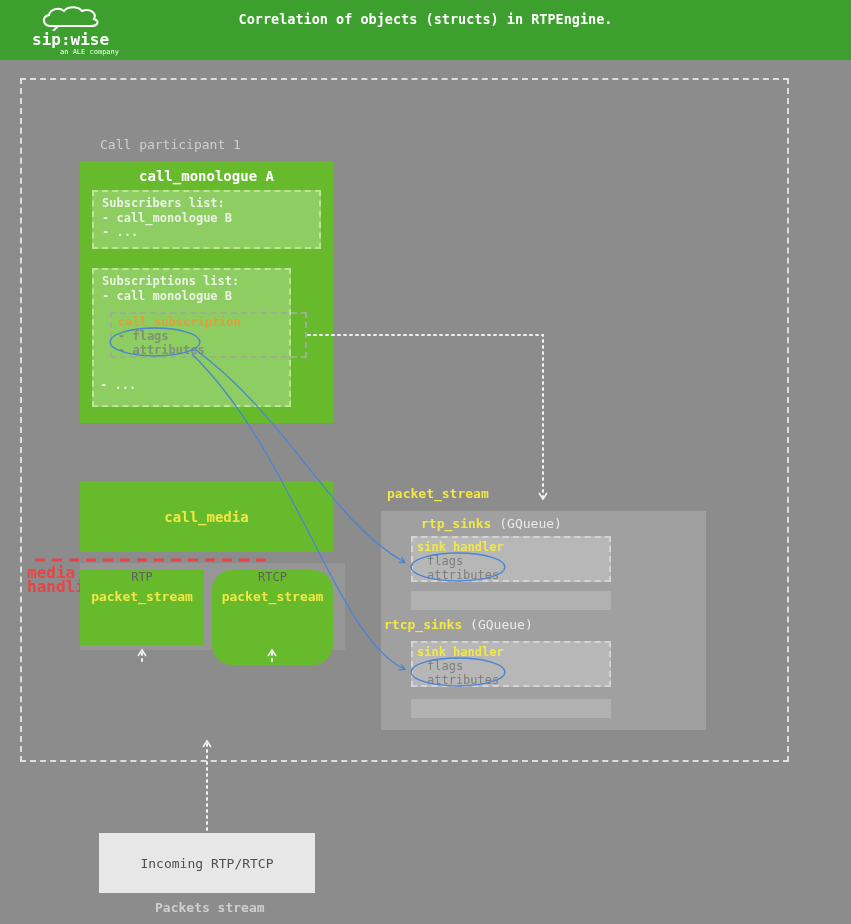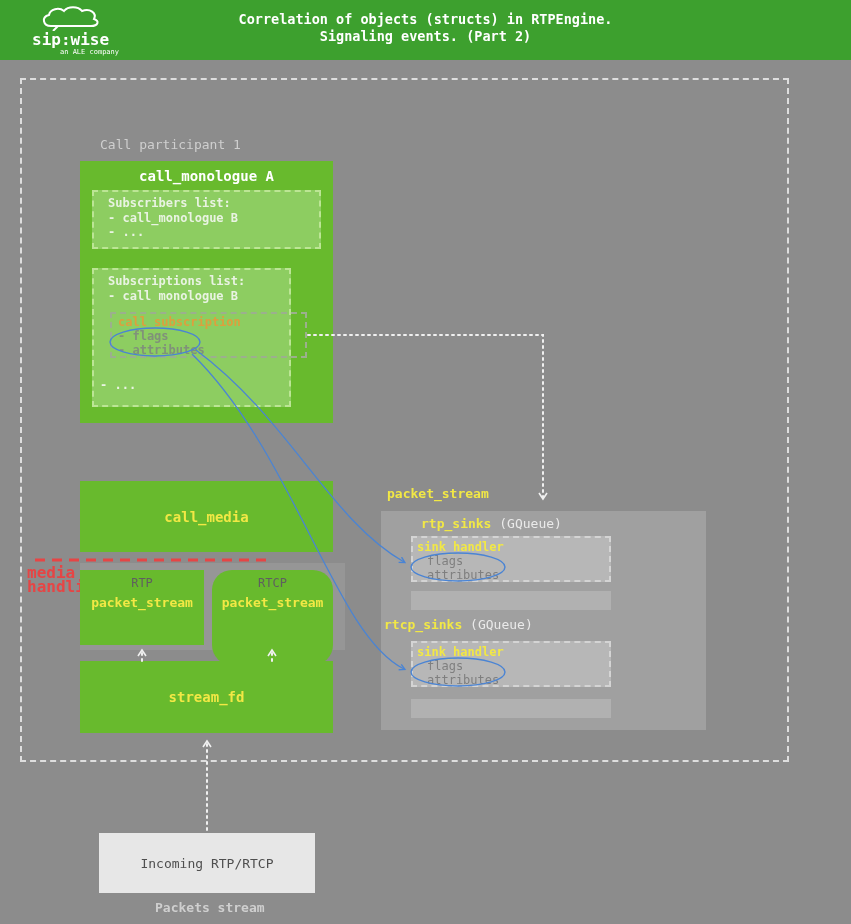--- a/index.html
+++ b/index.html
@@ -18,38 +18,38 @@
 
   .outer-dashed { left:20px; top:78px; width:769px; height:684px; border:2px dashed #dedede; }
 
   .participant-label { left:100px; top:137px; color:#cfcfcf; font-size:13px; }
 
   .box { background:#68ba2d; }
   .monologue { left:80px; top:161px; width:253px; height:262px; }
   .box-title { text-align:center; font-weight:bold; font-size:14px; color:#ffffff; padding-top:7px; }
 
   .subbox { position:absolute; background:#8dcd61; border:2px dashed #bce595; font-size:12px;
-            font-weight:bold; color:#e9f3e2; padding:4px 14px; line-height:14.5px; }
+            font-weight:bold; color:#e9f3e2; padding:4px 8px; line-height:14.5px; }
   .subscribers { left:12px; top:29px; width:229px; height:59px; }
   .subscriptions { left:12px; top:107px; width:199px; height:139px; }
   .subscription-inner { position:absolute; left:16px; top:42px; width:197px; height:46px;
                         border:2px dashed #9caf8e; padding:1px 6px; line-height:14px; }
   .t-orange { color:#dd9f3e; }
   .t-muted { color:#80917a; }
   .sub-more { position:absolute; left:6px; top:108px; }
 
   .callmedia { left:80px; top:481px; width:253px; height:71px; display:flex; align-items:center; justify-content:center; }
   .yellow-title { color:#f2e845; font-weight:bold; font-size:14px; }
 
   .media-handling { left:27px; top:566px; color:#e64545; font-weight:bold; font-size:16px; line-height:14px; }
   .media-panel { left:80px; top:563px; width:265px; height:87px; background:#969696; }
 
   .rtpbox  { left:80px;  top:570px; width:124px; height:75px; text-align:center; }
   .rtcpbox { left:212px; top:570px; width:121px; height:95px; text-align:center;border-radius:20px; }
-  .stream-tag { color:#5f5f5f; font-size:12px; padding-top:6px; }
+  .stream-tag { color:#5f5f5f; font-size:12px; padding-top:0; }
   .stream-title { color:#f2e845; font-weight:bold; font-size:13px; padding-top:5px; }
 
   .streamfd { left:80px; top:661px; width:253px; height:72px; display:flex; align-items:center; justify-content:center; }
 
   .incoming { left:99px; top:833px; width:216px; height:60px; background:#e7e7e7;
               display:flex; align-items:center; justify-content:center; color:#4f4f4f; font-size:13px; }
   .packets-caption { left:155px; top:900px; color:#cfcfcf; font-size:13px;font-weight:bold; }
 
   .panel-label { left:387px; top:486px; color:#f2e845; font-weight:bold; font-size:13px; }
   .panel { left:381px; top:511px; width:325px; height:219px; background:#a0a0a0; }
@@ -78,21 +78,20 @@
     <div class="abs logo">
       <svg class="logo-cloud" width="64" height="26" viewBox="0 0 64 26">
         <path d="M13 21 C5 21 3 12 11 10 C12 4 21 2 26 6 C30 1 40 1 44 6 C52 3 59 8 56 14 C62 16 60 21 53 21 Z" fill="none" stroke="#ffffff" stroke-width="2"></path>
         <path d="M20 21 L15 26" fill="none" stroke="#ffffff" stroke-width="2"></path>
       </svg>
       <div class="logo-brand">sip:wise</div>
       <div class="logo-sub">an ALE company</div>
     </div>
     <div class="abs header-titles">
       <div>Correlation of objects (structs) in RTPEngine.</div>
-      <div>Signaling events. (Part 2)</div>
     </div>
   </div>
 
   <div class="abs outer-dashed"></div>
 
   <div class="abs participant-label">Call participant 1</div>
 
   <div class="abs box monologue">
     <div class="box-title">call_monologue A</div>
 
@@ -128,23 +127,20 @@
   <div class="abs box rtpbox">
     <div class="stream-tag">RTP</div>
     <div class="stream-title">packet_stream</div>
   </div>
 
   <div class="abs box rtcpbox">
     <div class="stream-tag">RTCP</div>
     <div class="stream-title">packet_stream</div>
   </div>
 
-  <div class="abs box streamfd">
-    <div class="yellow-title">stream_fd</div>
-  </div>
 
   <div class="abs incoming">
     <div>Incoming RTP/RTCP</div>
   </div>
   <div class="abs packets-caption">Packets stream</div>
 
   <div class="abs panel-label">packet_stream</div>
   <div class="abs panel">
 
     <div class="sinks-row row-rtp">

